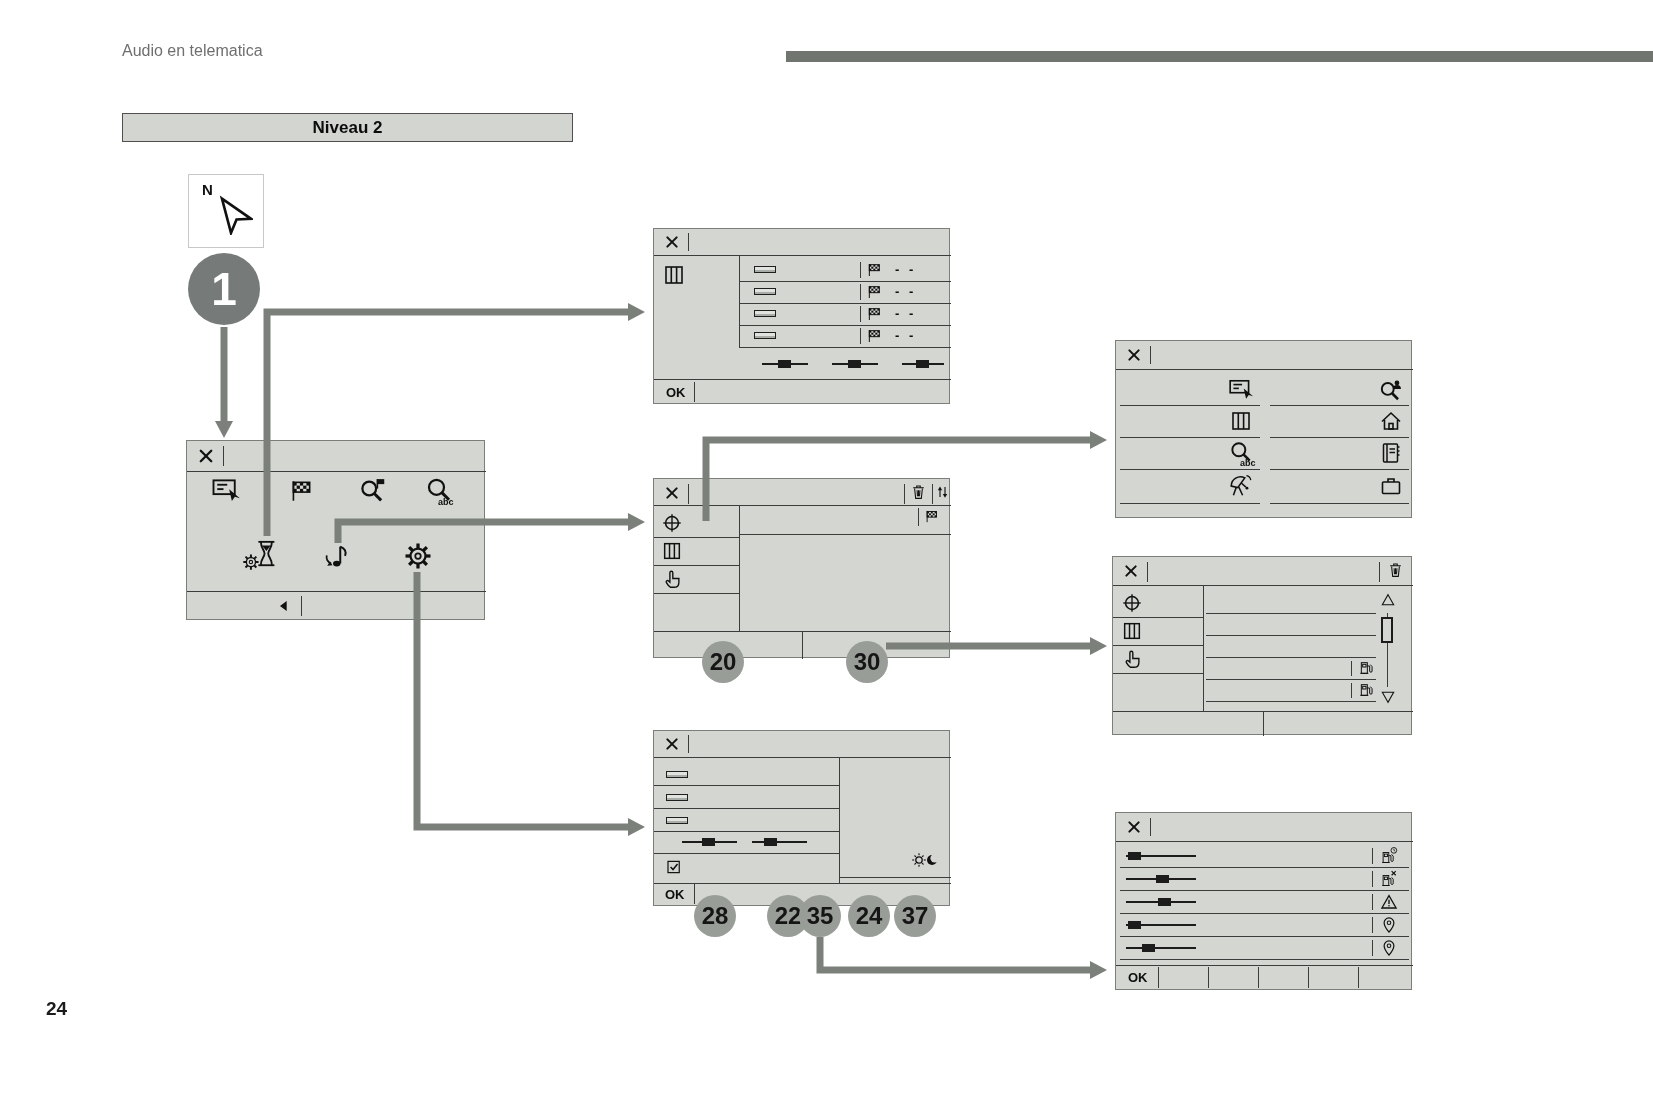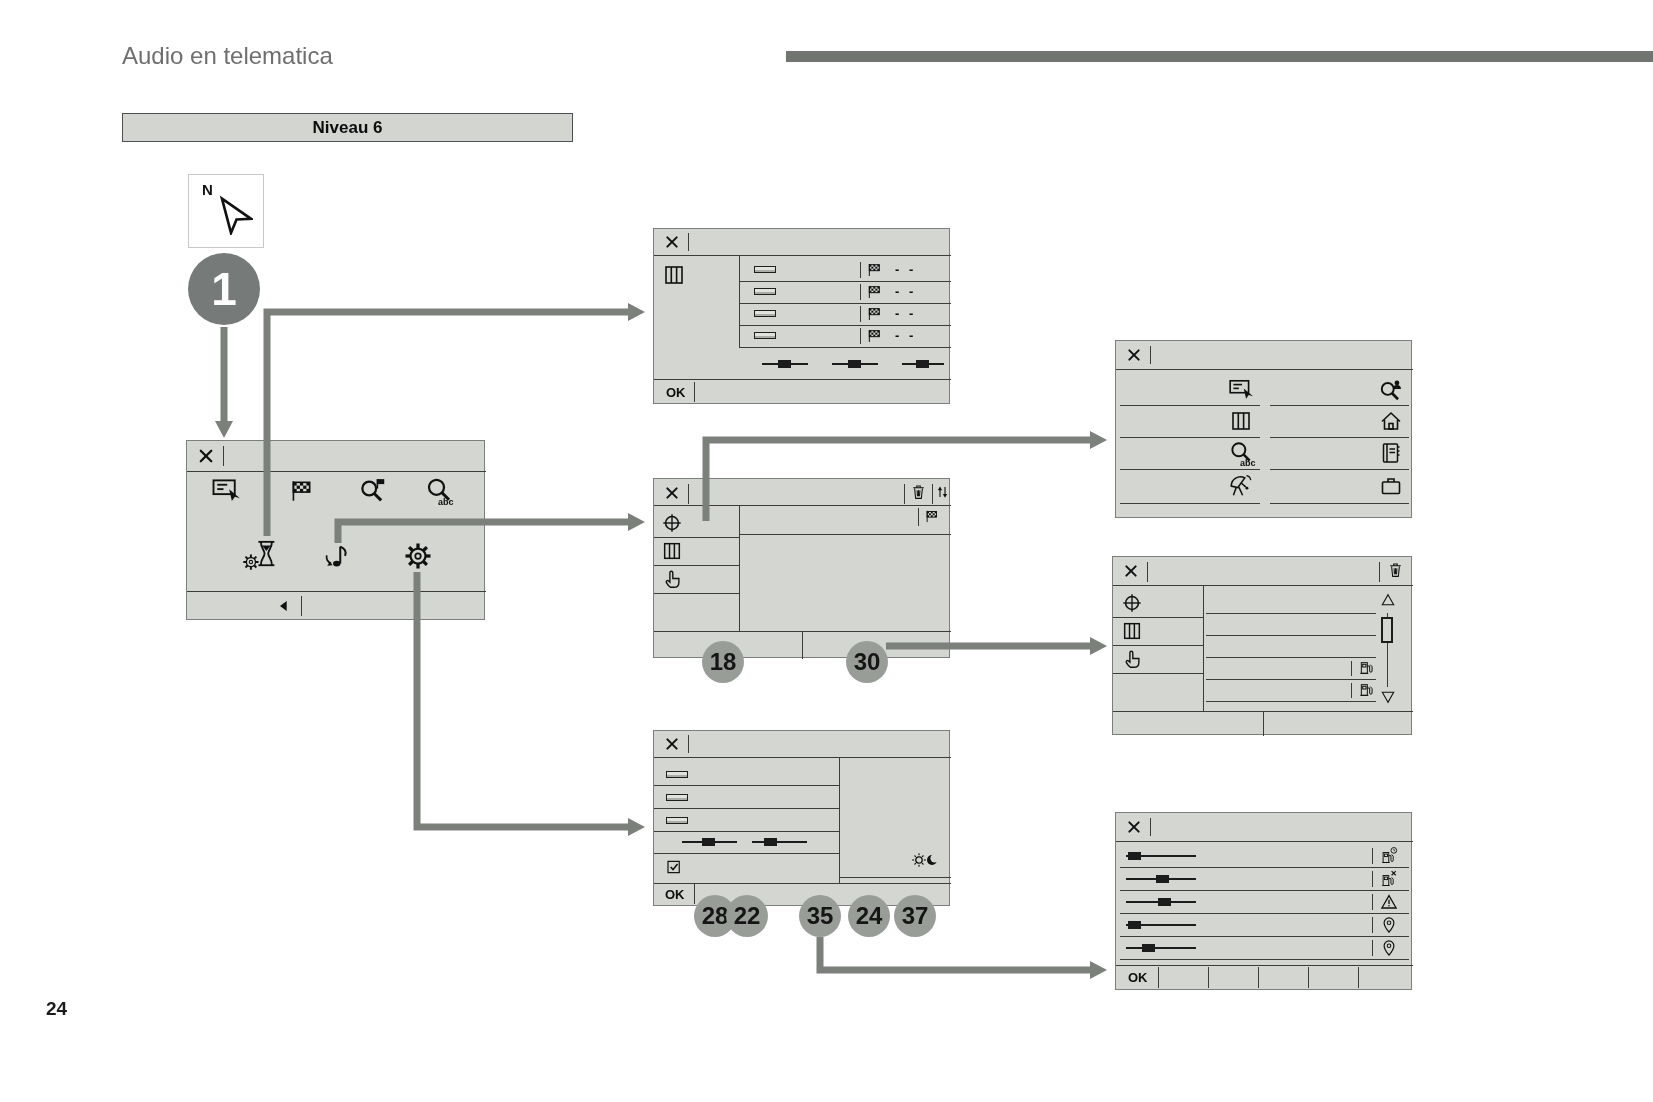--- a/index.html
+++ b/index.html
@@ -15,21 +15,21 @@
   .slider{position:absolute;height:14px}
   .slider i{position:absolute;left:0;right:0;top:6px;height:2px;background:#1c1c1c}
   .slider b{position:absolute;top:3px;width:13px;height:8px;background:#1c1c1c}
   .ok{position:absolute;font-weight:700;font-size:13px;color:#0e0e0e}
   .dash{position:absolute;font-weight:700;font-size:13px;color:#0e0e0e;letter-spacing:3px;white-space:nowrap}
   .abc{position:absolute;font-weight:700;font-size:9px;color:#0e0e0e}
   .badge{position:absolute;border-radius:50%;display:flex;align-items:center;justify-content:center;font-weight:700}
   #badge1{width:72px;height:72px;background:#767b79;color:#fff;font-size:46px}
   .callout{width:42px;height:42px;background:#989d97;color:#151515;font-size:24px}
   .hcell{position:absolute;top:113px;height:29px;background:#d2d5d0;border:1px solid #4f4f4f;font-weight:700;font-size:17px;color:#0c0c0c;text-align:center;line-height:27px}
-  #title{position:absolute;left:122px;top:42px;font-size:24px;color:#6f6f6f}
+  #title{position:absolute;left:122px;top:42px;font-size:16px;color:#6f6f6f}
   #accentbar{position:absolute;left:786px;top:51px;width:867px;height:11px;background:#70756f}
   #pagenum{position:absolute;left:46px;top:998px;font-size:19px;font-weight:700;color:#1c1c1c}
   #compass{position:absolute;left:188px;top:174px;width:76px;height:74px;background:#fff;border:1px solid #c6c9c5}
   #compass .n{position:absolute;left:13px;top:6px;font-size:15px;font-weight:700;color:#111}
   #sbthumb{position:absolute;border:2px solid #1c1c1c;background:#d3d6d1}
 </style>
 </head>
 <body>
 
 <svg width="0" height="0" style="position:absolute" aria-hidden="true">
@@ -242,21 +242,21 @@
         <path d="M12,2 L19,21 L12,16.5 L5,21 z" fill="#fff" stroke="#111" stroke-width="1.5" transform="rotate(-35 12 12)"></path>
       </symbol>
 </defs>
 </svg>
 
 <div id="page">
 
   <div id="title">Audio en telematica</div>
   <div id="accentbar"></div>
 
-  <div class="hcell" style="left:122px;width:451px">Niveau 6</div>
+  <div class="hcell" style="left:122px;width:451px">Niveau 2</div>
 
   <div id="compass">
     <span class="n">N</span>
     <span class="icon" style="left:22px;top:16px;width:42px;height:44px">
         <svg>
           <use href="#sym-nav-arrow" width="100%" height="100%"></use>
         </svg>
       </span>
   </div>
 
@@ -690,22 +690,22 @@
       <polygon points="628,303 628,321 645,312"></polygon>
       <polygon points="628,513 628,531 645,522"></polygon>
       <polygon points="628,818 628,836 645,827"></polygon>
       <polygon points="1090,431 1090,449 1107,440"></polygon>
       <polygon points="1090,637 1090,655 1107,646"></polygon>
       <polygon points="1090,961 1090,979 1107,970"></polygon>
     </g>
   </svg>
 
   <div class="badge" id="badge1" style="left:188px;top:253px">1</div>
-  <div class="badge callout" style="left:702px;top:641px">18</div>
+  <div class="badge callout" style="left:702px;top:641px">20</div>
   <div class="badge callout" style="left:846px;top:641px">30</div>
   <div class="badge callout" style="left:694px;top:895px">28</div>
-  <div class="badge callout" style="left:726px;top:895px">22</div>
+  <div class="badge callout" style="left:767px;top:895px">22</div>
   <div class="badge callout" style="left:799px;top:895px">35</div>
   <div class="badge callout" style="left:848px;top:895px">24</div>
   <div class="badge callout" style="left:894px;top:895px">37</div>
 
   <div id="pagenum">24</div>
 </div>
 
 </body></html>

